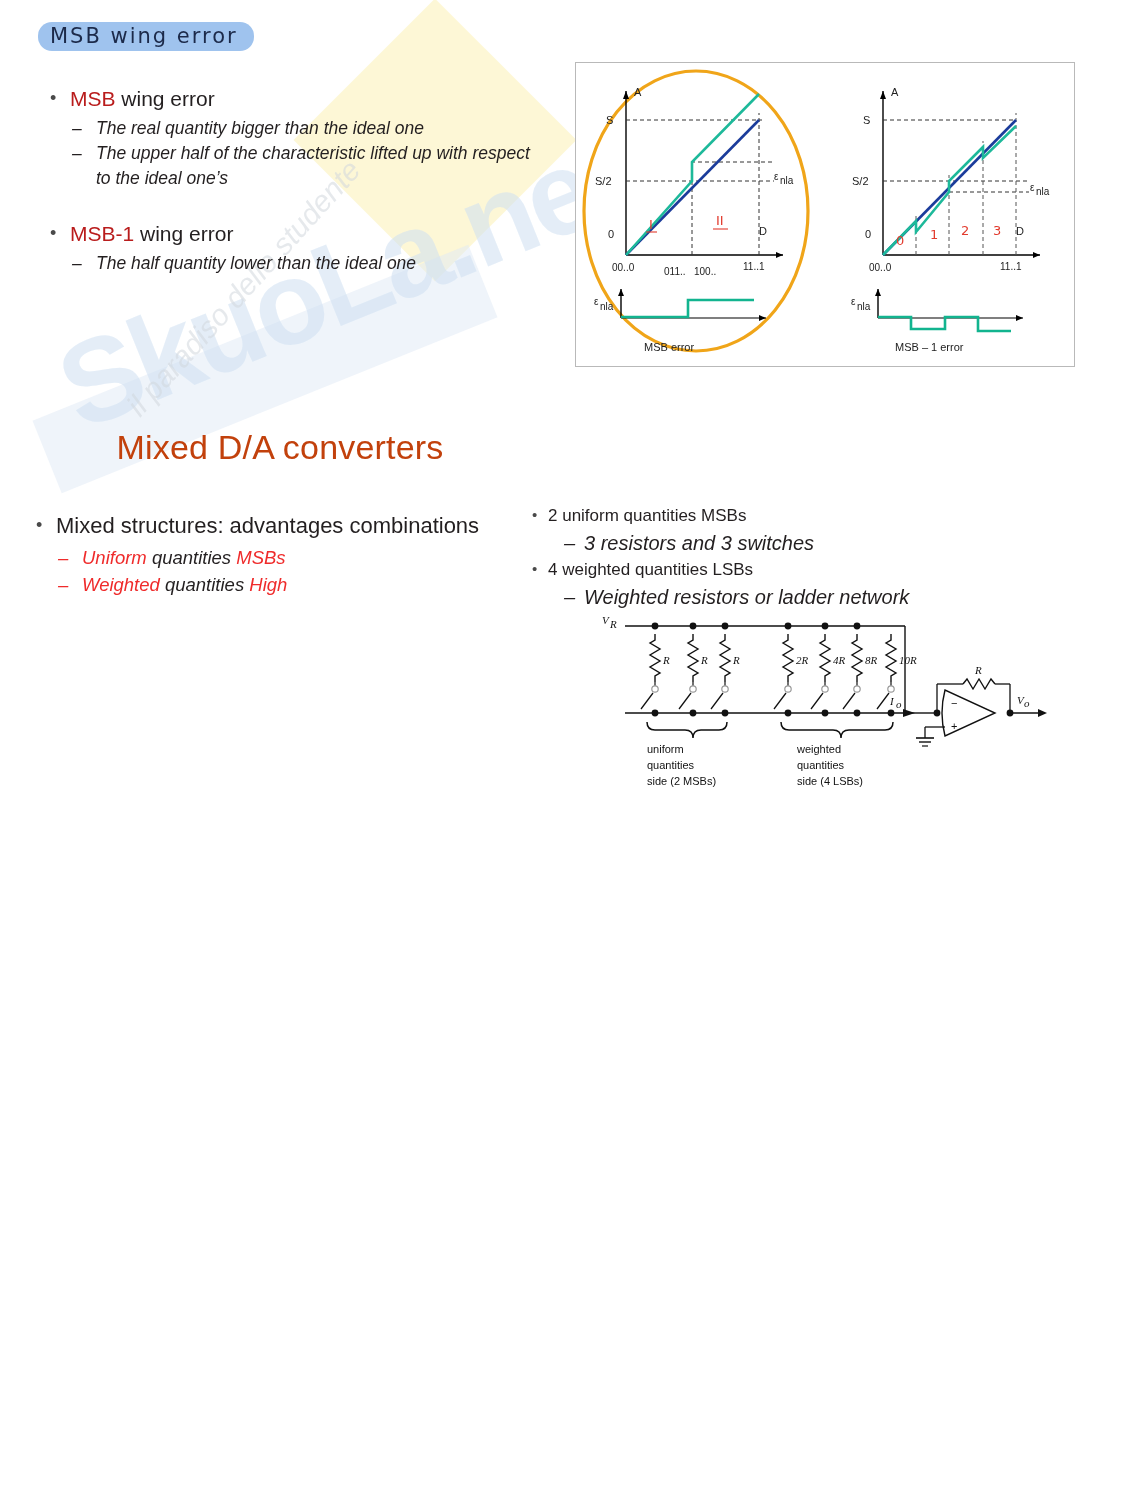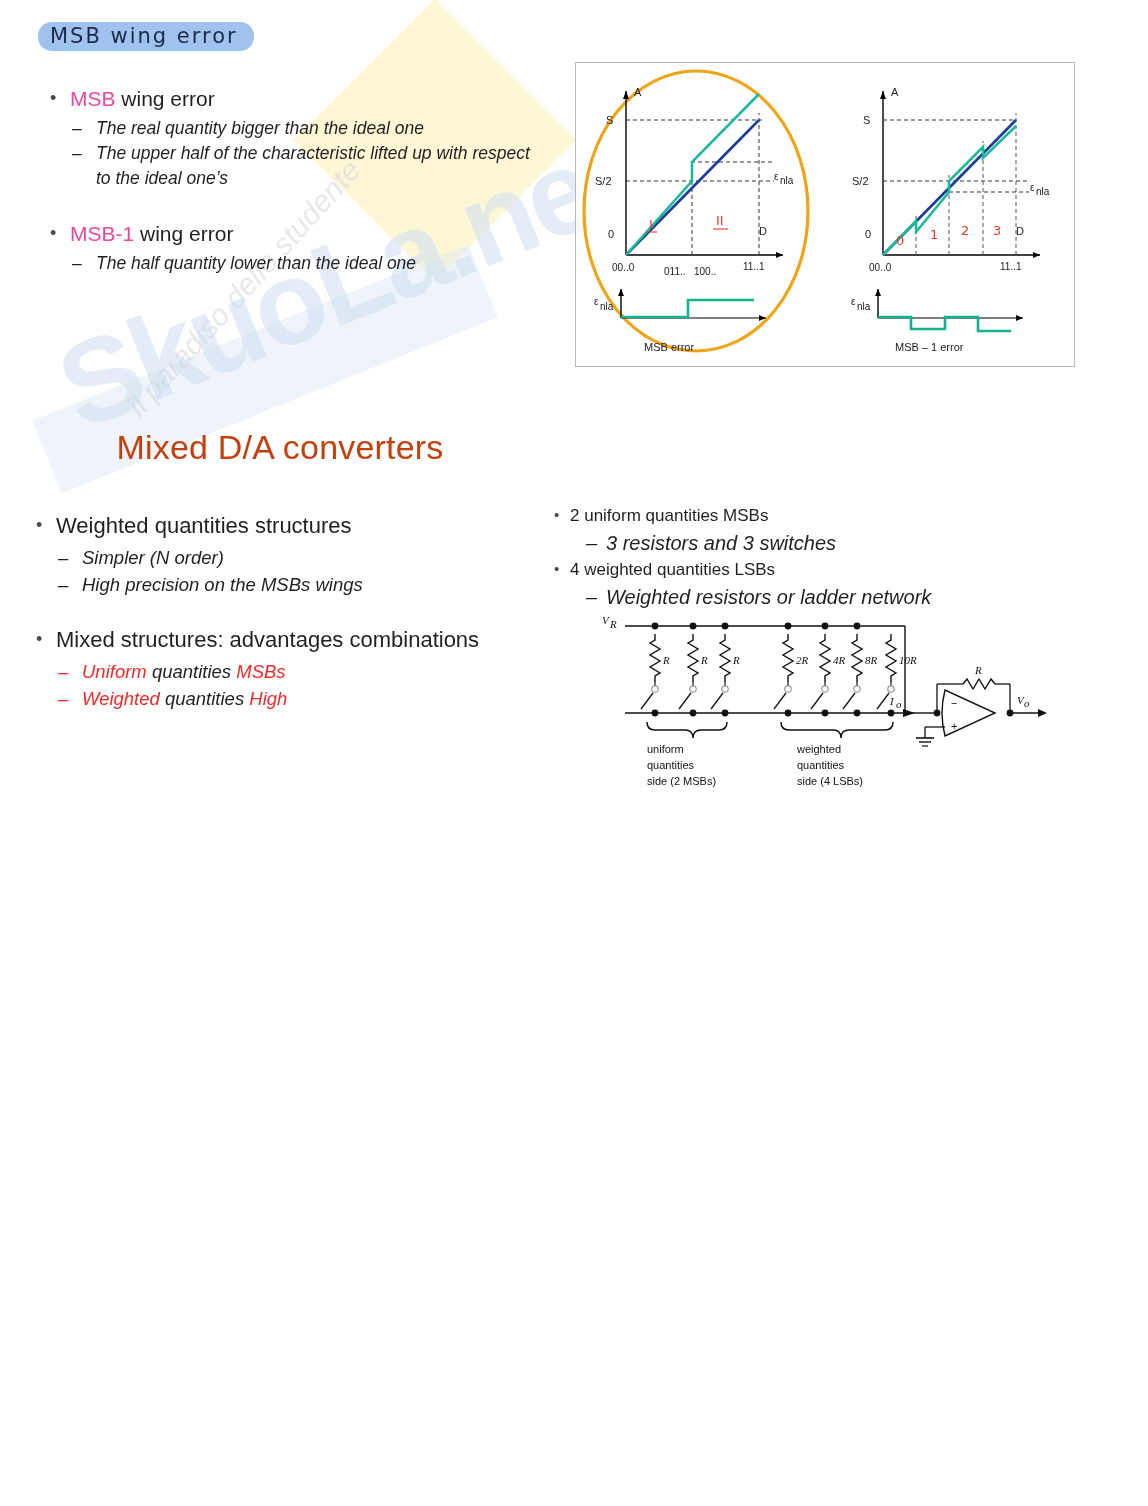--- a/index.html
+++ b/index.html
@@ -98,21 +98,21 @@
     padding-left:26px;
     font-size:17.5px;
     line-height:25px;
     font-style:italic;
   }
   li.b2::before {
     content:"\2013";
     position:absolute; left:2px; top:0;
     color:inherit;
   }
-  .acc { color:#ec4899;text-align:right; }
+  .acc { color:#b91c1c;text-align:right; }
   .red { color:#ef2b2b; }
   .strong { font-weight:normal; }
 
   
   #topleft { left:44px; top:84px; width:500px; }
   #topleft li.b1 { font-size:21px; }
   #gap { height:26px; }
 
   
   #main-title {
@@ -124,21 +124,21 @@
     letter-spacing:.2px;
   }
 
   
   #lowerleft { left:30px; top:510px; width:530px; }
   #lowerleft li.b1 { font-size:22px; line-height:32px; }
   #lowerleft li.b2 { font-size:18.5px; line-height:27px; }
   #lowerleft .grp { margin-bottom:26px; }
 
   
-  #lowerright { left:546px; top:503px; width:420px; }
+  #lowerright { left:524px; top:503px; width:420px; }
   #lowerright li.b1 { font-size:17px; line-height:26px; padding-left:24px; }
   #lowerright li.b1::before { font-size:15px; left:8px; }
   #lowerright li.b2 { font-size:20px; line-height:24px; padding-left:36px; }
   #lowerright li.b2::before { left:16px; }
 
   
   #figure-box {
     position:absolute; left:575px; top:62px;
     width:500px; height:305px;
     border:1px solid #b9b9b9;
@@ -303,31 +303,20 @@
       <polyline points="45,254 78,254 78,266 112,266 112,254 145,254 145,268 178,268" fill="none" stroke="#12b48f" stroke-width="2.6"></polyline>
       <text class="cap-lbl" x="62" y="288">MSB – 1 error</text>
     </g>
   </g>
 </svg>
 </div>
 
 <div class="slide" id="main-title">Mixed D/A converters</div>
 
 <div class="slide" id="lowerleft">
-  <div class="grp">
-    <ul class="lvl1">
-      <li class="b1">
-        <span>Weighted quantities structures</span>
-        <ul class="lvl2">
-          <li class="b2">Simpler (N order)</li>
-          <li class="b2">High precision on the MSBs wings</li>
-        </ul>
-      </li>
-    </ul>
-  </div>
 
 
   <div class="grp">
     <ul class="lvl1">
       <li class="b1">
         <span>Mixed structures: advantages combinations</span>
         <ul class="lvl2">
           <li class="b2 red">
             <span class="red">Uniform</span><span style="color:#231f20"> quantities </span><span class="red">MSBs</span>
           </li>

